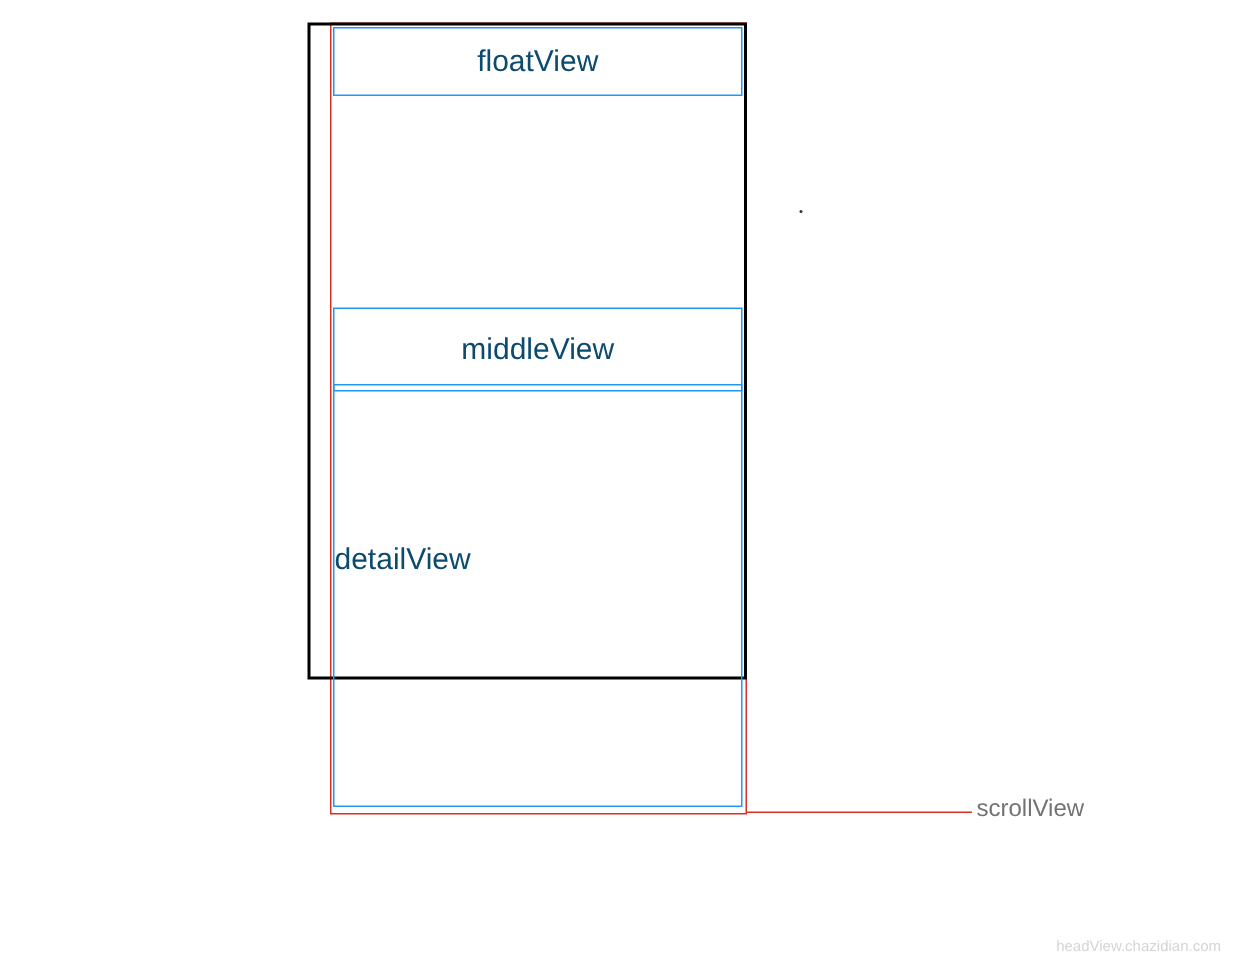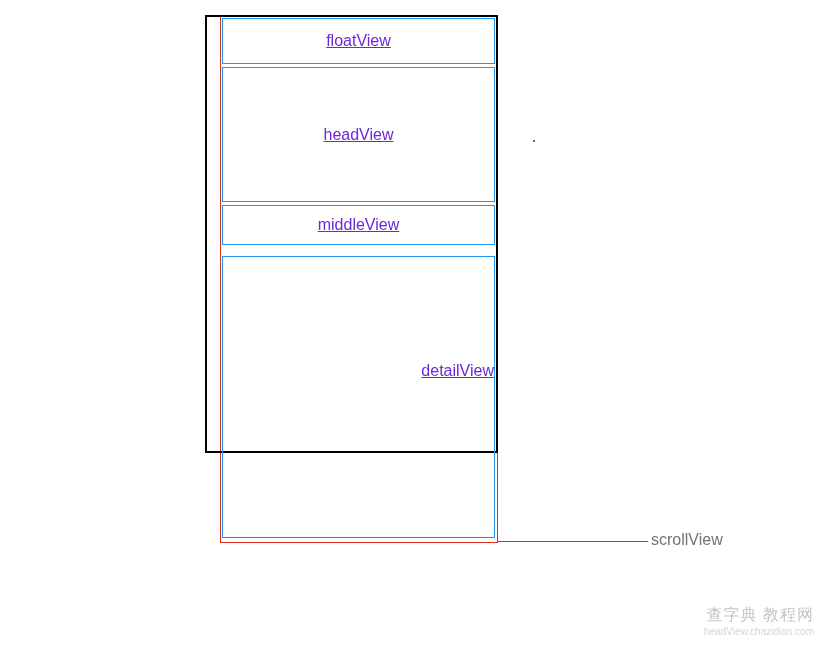--- a/index.html
+++ b/index.html
@@ -59,44 +59,43 @@
       display: flex;
       align-items: center;
       justify-content: center;
     }
     
     .middleview-box {
       position: absolute;
       left: 17px;
       top: 190px;
       width: 273px;
-      height: 40px;
+      height: 56px;
       border: 1px solid #2196f3;
       display: flex;
       align-items: center;
       justify-content: center;
     }
     
     .detailview-box {
       position: absolute;
       left: 17px;
       top: 241px;
       width: 273px;
       height: 282px;
       border: 1px solid #2196f3;
       display: flex;
       align-items: flex-start;
-      justify-content: flex-end;
+      justify-content: flex-start;
       padding-top: 105px;
     }
     .label {
-      color: #6d28d9;
-      font-size: 16px;
+      color: #0c4a6e;
+      font-size: 20px;
       font-weight: 400;
-      text-decoration: underline;
     }
     
     .scrollview-leader {
       position: absolute;
       left: 498px;
       top: 541px;
       width: 150px;
       height: 1px;
       background: #d93025;
     }
@@ -142,35 +141,31 @@
 <div class="diagram-container">
 
   <div class="scrollview-box"></div>
 
   <div class="device-frame"></div>
 
   <div class="floatview-box">
     <span class="label">floatView</span>
   </div>
 
-  <div class="headview-box">
-    <span class="label">headView</span>
-  </div>
 
   <div class="middleview-box">
     <span class="label">middleView</span>
   </div>
 
   <div class="detailview-box">
     <span class="label">detailView</span>
   </div>
 
 </div>
 
 <div class="scrollview-leader"></div>
 <div class="scrollview-label">scrollView</div>
 
 <div class="dot"></div>
 
 <div class="watermark">
-  <div class="watermark-top">查字典 教程网</div>
   <div class="watermark-sub">headView.chazidian.com</div>
 </div>
 
 </body></html>

